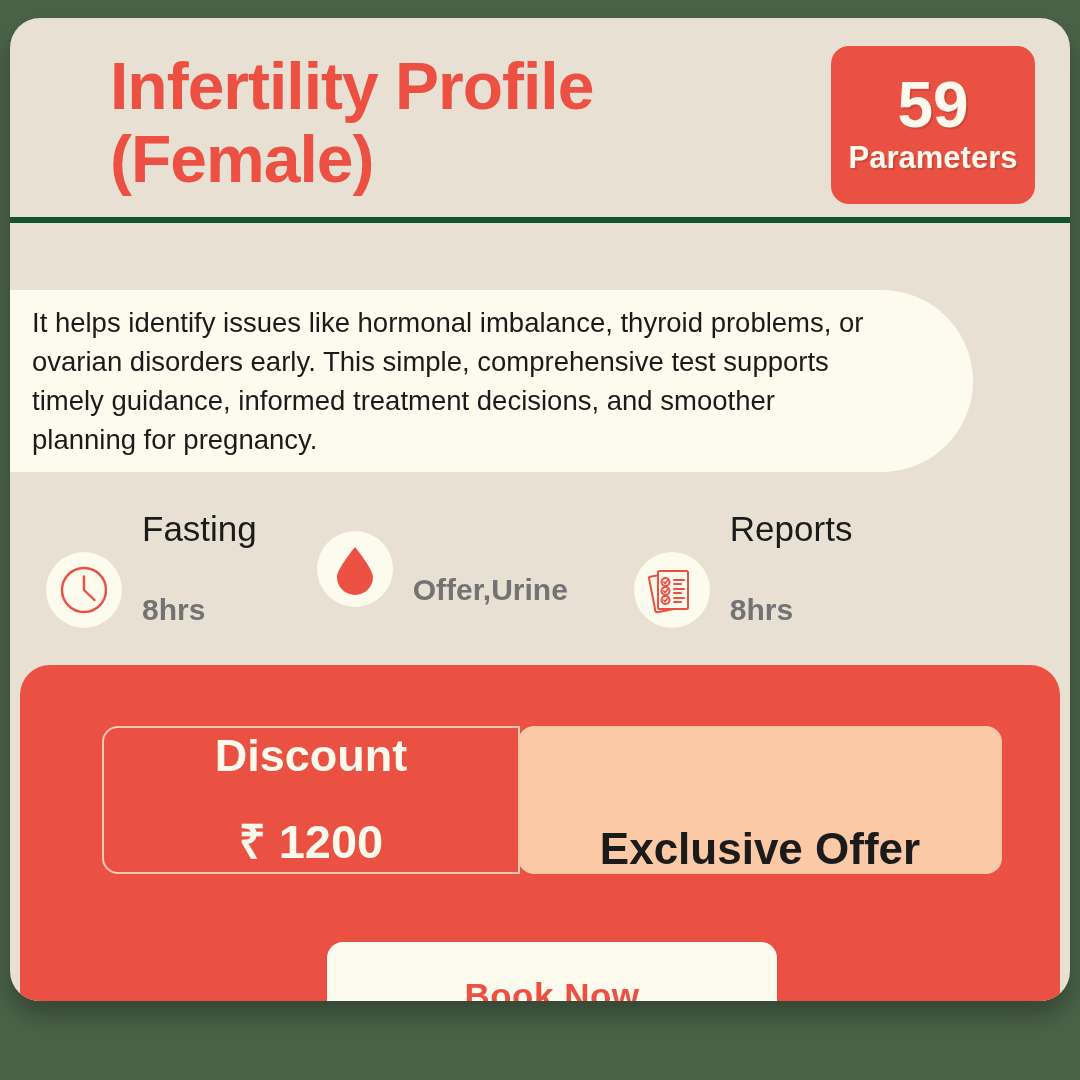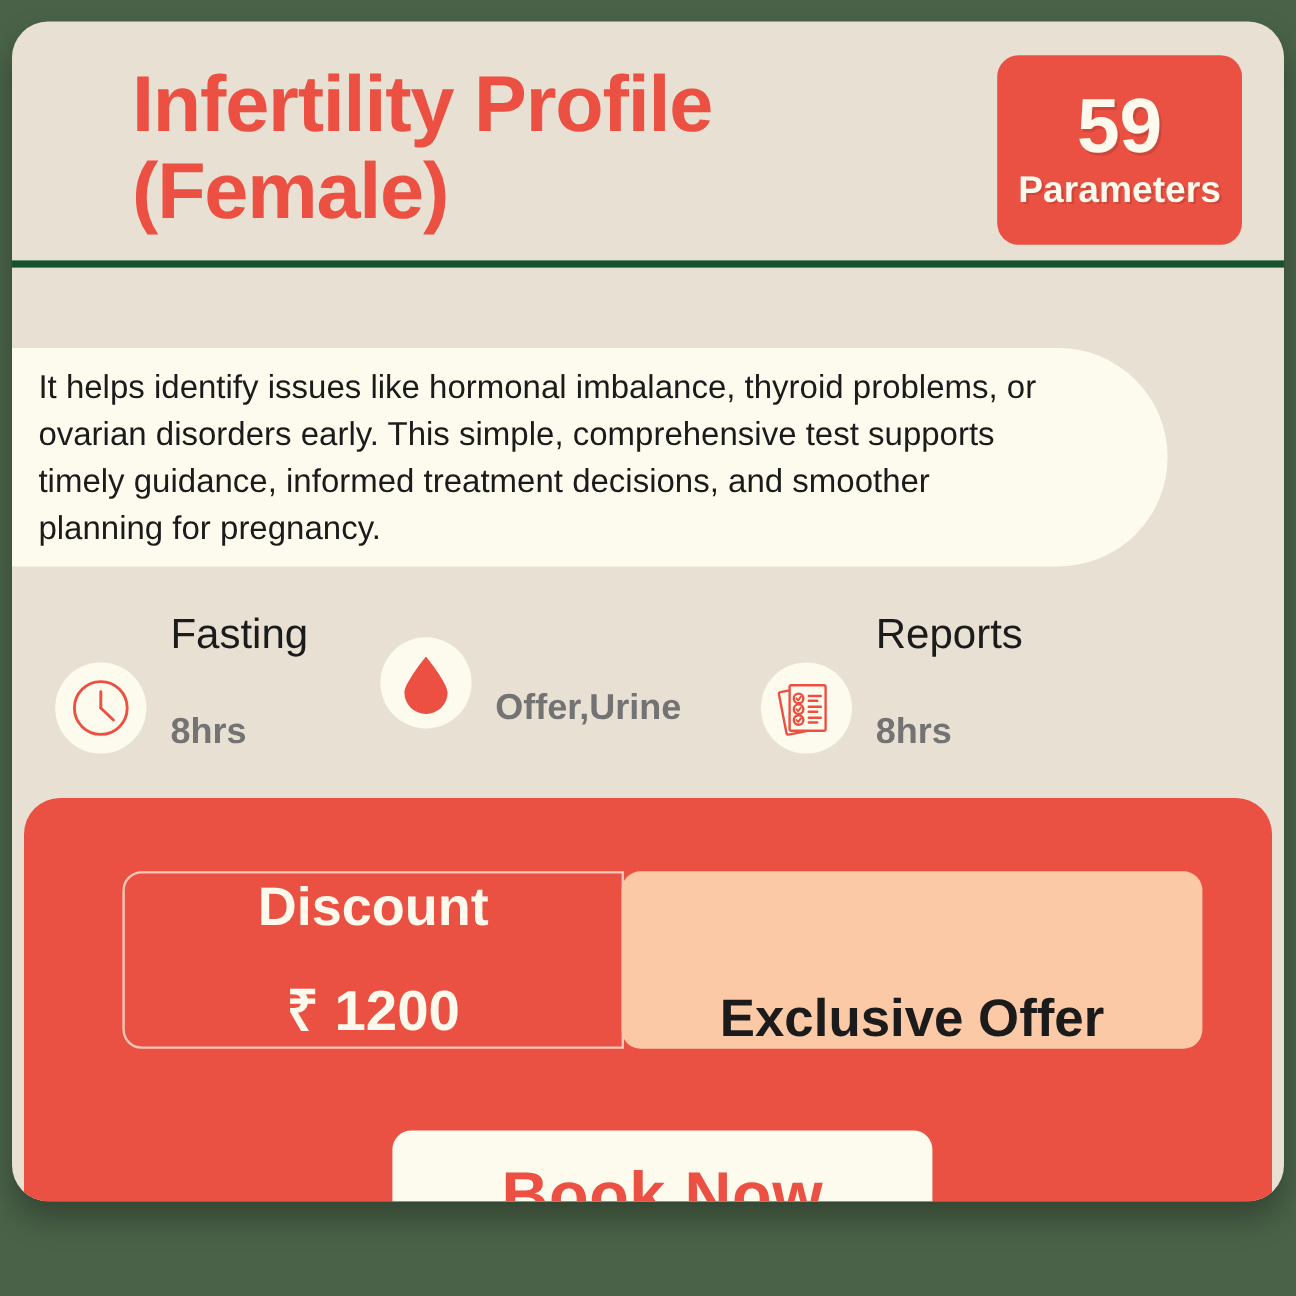--- a/index.html
+++ b/index.html
@@ -176,21 +176,21 @@
     position:absolute;
     left:307px; top:277px;
     width:450px; height:108px;
     background:#fdfaee;
     border-radius:16px;
     display:flex; align-items:center; justify-content:center;
     cursor:pointer;
   }
   #book-label {
     color:#eb5042;
-    font-size:54px; font-weight:bold;
+    font-size:35px; font-weight:bold;
     letter-spacing:0.5px;
   }
 </style>
 </head>
 <body>
 
 <div id="card">
 
   <div id="header">
     <div id="title">Infertility Profile

